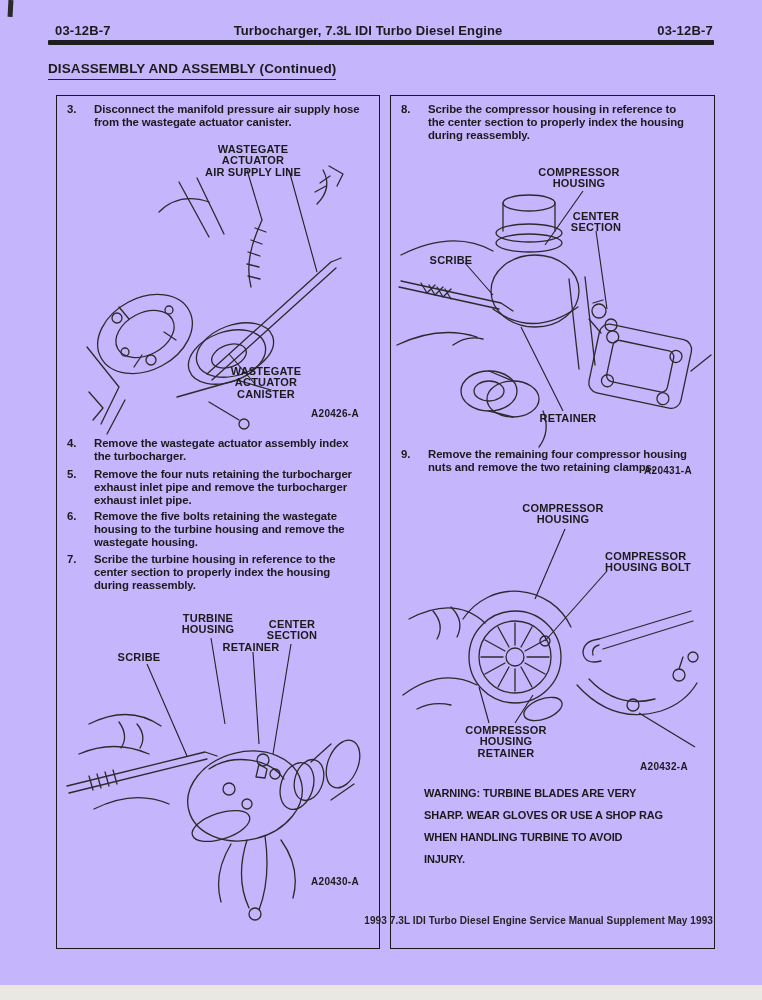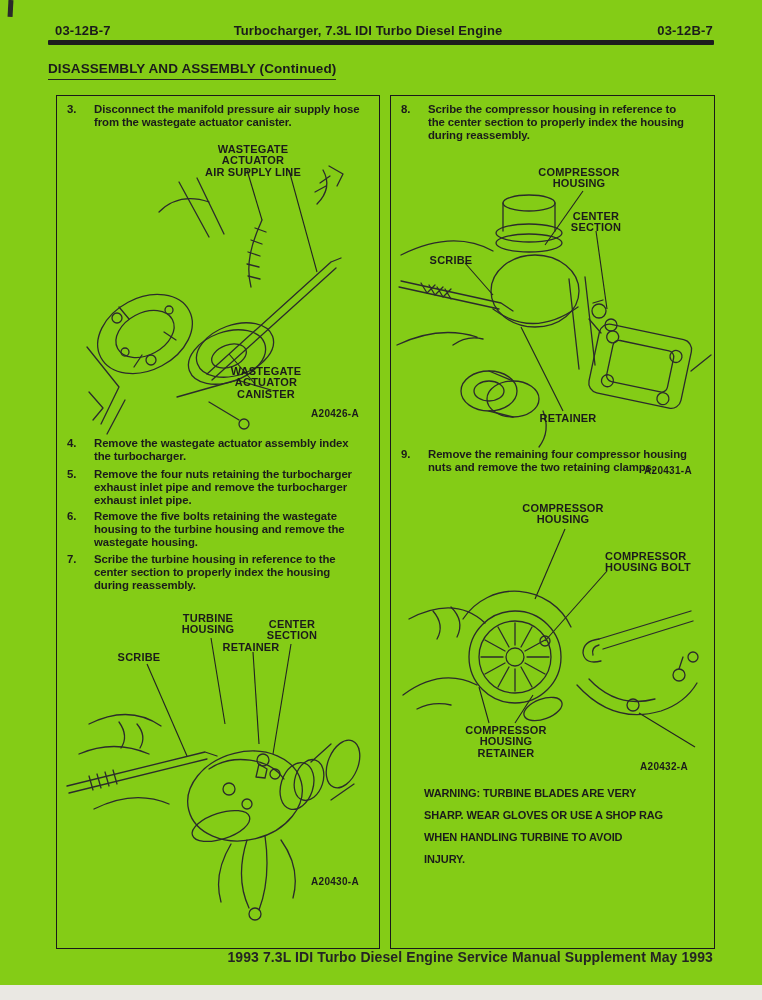--- a/index.html
+++ b/index.html
@@ -1,18 +1,18 @@
 <!DOCTYPE html>
 <html><head>
 <meta charset="utf-8">
 <style>
   html,body{margin:0;padding:0;background:#dedcd8;}
   .page{
     position:relative;width:762px;height:1000px;margin:0 auto;
-    background:#84cc16;overflow:hidden;
+    background:#c4b5fd;overflow:hidden;
     font-family:"Liberation Sans",sans-serif;color:#1b1b1b;
   }
   .scan-mark{position:absolute;left:8px;top:0;width:5px;height:17px;background:#2a2a2a;transform:rotate(3deg);}
   .bottom-strip{position:absolute;left:0;top:985px;width:762px;height:15px;background:#eae8e3;}
 
   .hdr-left{position:absolute;left:55px;top:23px;font-size:13px;font-weight:700;letter-spacing:.2px;}
   .hdr-right{position:absolute;right:49px;top:23px;font-size:13px;font-weight:700;letter-spacing:.2px;}
   .hdr-title{position:absolute;left:0;top:23px;width:736px;text-align:center;font-size:13px;font-weight:700;letter-spacing:.1px;}
   .hdr-rule{position:absolute;left:48px;top:40px;width:666px;height:5px;background:#1d1d1d;border-radius:1px;}
 
@@ -33,21 +33,21 @@
   .fig svg{position:absolute;left:0;top:0;}
   .fig-label{
     position:absolute;transform:translateX(-50%);text-align:center;
     font-size:11px;font-weight:700;line-height:11.3px;white-space:pre-line;letter-spacing:.2px;
   }
   .fig-label.align-left{transform:none;text-align:left;}
   .fig-id{position:absolute;font-size:10px;font-weight:700;letter-spacing:.3px;}
 
   .warning{position:absolute;font-size:11px;font-weight:700;line-height:22px;white-space:pre-line;letter-spacing:-.1px;}
 
-  .footer{position:absolute;right:49px;top:949px;font-size:14px;font-weight:600;letter-spacing:.1px;color:#242424;}
+  .footer{position:absolute;right:49px;top:915px;font-size:10px;font-weight:600;letter-spacing:.1px;color:#242424;}
 
   .art{stroke:#2b2b2b;stroke-width:1.3;fill:none;stroke-linecap:round;stroke-linejoin:round;}
   .callout{stroke:#222;stroke-width:1.1;fill:none;}
 </style>
 </head>
 <body>
 
 <div class="page">
 
   <div class="scan-mark"></div>

